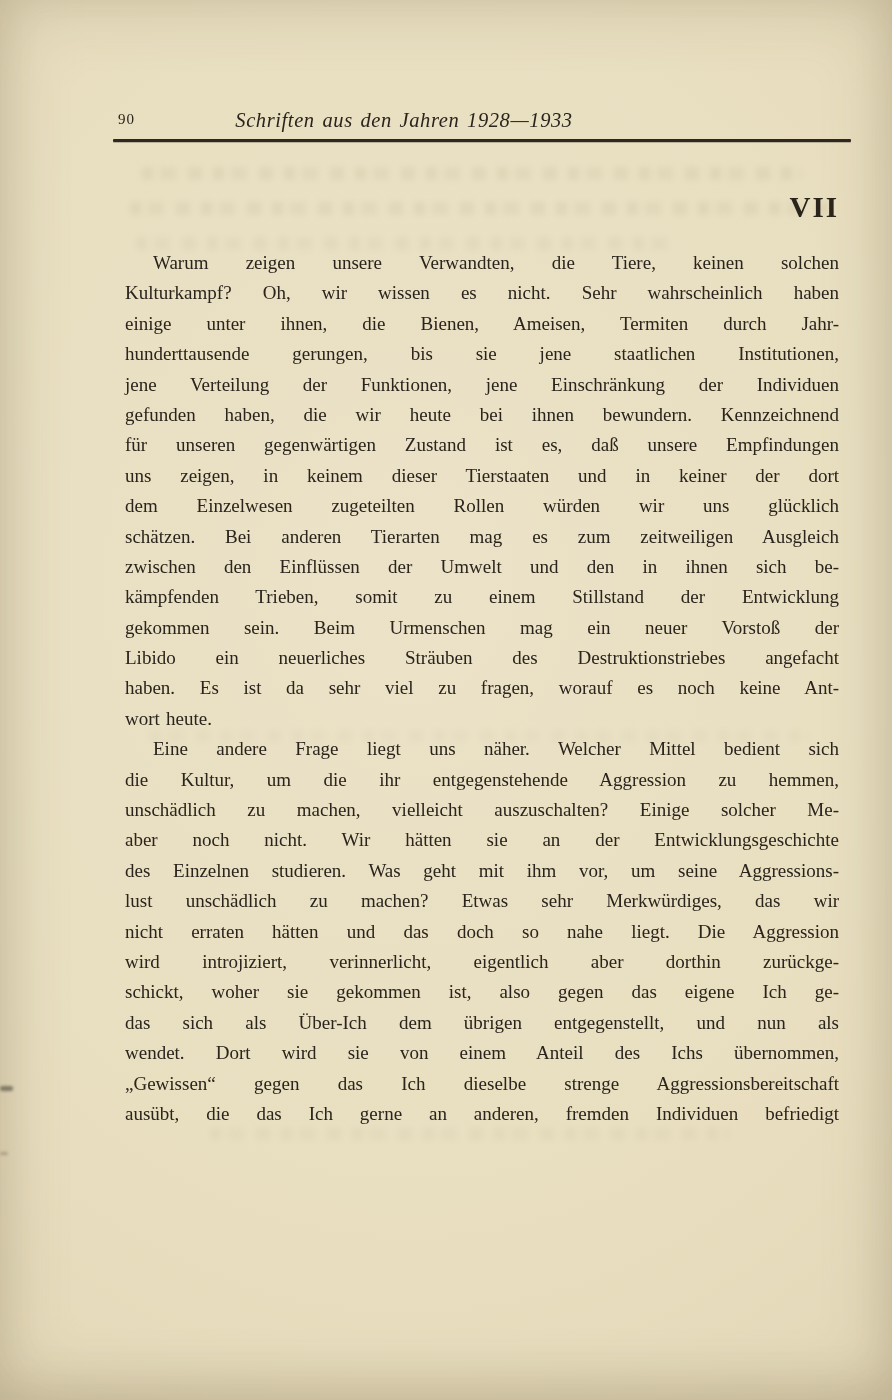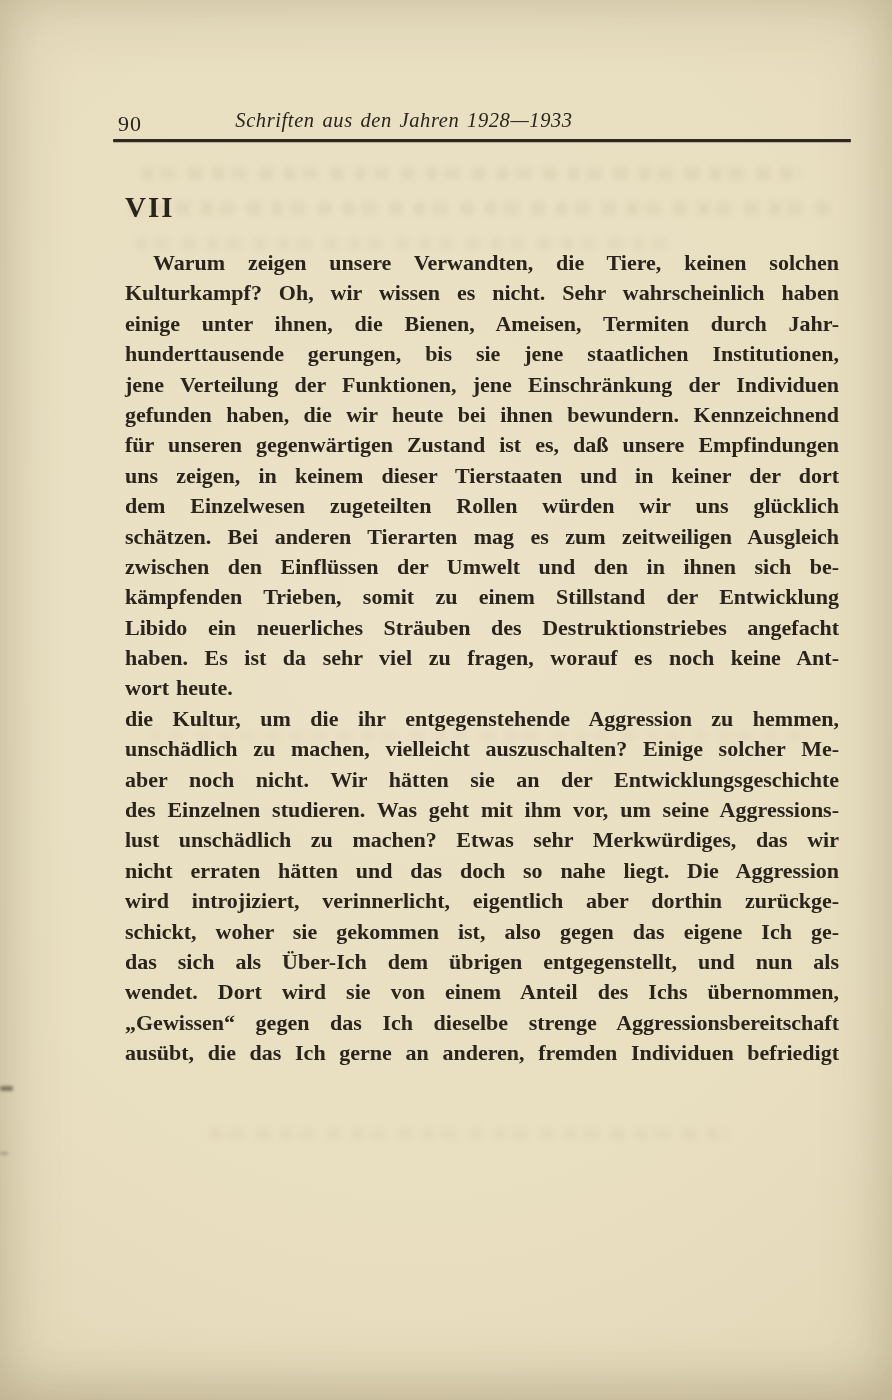--- a/index.html
+++ b/index.html
@@ -31,52 +31,51 @@
   }
   .g1 { top: 167px; left: 142px; width: 660px; height: 13px; }
   .g2 { top: 202px; left: 130px; width: 706px; height: 13px; }
   .g3 { top: 237px; left: 136px; width: 540px; height: 13px; opacity: 0.12; }
   .g4 { top: 730px; left: 150px; width: 660px; height: 12px; opacity: 0.07; }
   .g5 { top: 1128px; left: 210px; width: 520px; height: 12px; opacity: 0.10; }
 
   .running-header { position: absolute; top: 0; left: 0; width: 100%; }
   .pagenum {
     position: absolute; top: 111px; left: 118px;
-    font-size: 22px; letter-spacing: 1px;
+    font-size: 15px; letter-spacing: 1px;
   }
   .running-title {
     position: absolute; top: 109px; left: 0;
     width: 100%; text-align: center;
     transform: translateX(-42px);
     font-style: italic;
     font-size: 20.5px;
     letter-spacing: 0.6px;
     word-spacing: 2px;
   }
   .rule {
     position: absolute; top: 139px; left: 113px;
     width: 738px; height: 3px;
     background: #2e2820;
     border-radius: 1px;
     box-shadow: 0 1px 0 rgba(46, 40, 32, 0.25);
   }
   .chapter {
     position: absolute; top: 191px; left: 125px;
     width: 714px; margin: 0;
-    text-align: left;
+    text-align: right;
     font-size: 29px; font-weight: 700;
     letter-spacing: 2px;
   }
   .body-text {
     position: absolute; top: 248px; left: 125px;
     width: 714px;
-    font-size: 22px;
+    font-size: 19px;
     line-height: 30.4px;
     word-spacing: 1.5px;
-    font-weight: bold;
   }
   .paragraph { margin: 0; }
   .line {
     text-align: justify;
     text-align-last: justify;
     white-space: normal;
     height: 30.4px;
     overflow: visible;
   }
   .line.first { text-indent: 28px; }
@@ -119,25 +118,27 @@
         <div class="line">einige unter ihnen, die Bienen, Ameisen, Termiten durch Jahr-</div>
         <div class="line">hunderttausende gerungen, bis sie jene staatlichen Institutionen,</div>
         <div class="line">jene Verteilung der Funktionen, jene Einschränkung der Individuen</div>
         <div class="line">gefunden haben, die wir heute bei ihnen bewundern. Kennzeichnend</div>
         <div class="line">für unseren gegenwärtigen Zustand ist es, daß unsere Empfindungen</div>
         <div class="line">uns zeigen, in keinem dieser Tierstaaten und in keiner der dort</div>
         <div class="line">dem Einzelwesen zugeteilten Rollen würden wir uns glücklich</div>
         <div class="line">schätzen. Bei anderen Tierarten mag es zum zeitweiligen Ausgleich</div>
         <div class="line">zwischen den Einflüssen der Umwelt und den in ihnen sich be-</div>
         <div class="line">kämpfenden Trieben, somit zu einem Stillstand der Entwicklung</div>
+        <div class="line">gekommen sein. Beim Urmenschen mag ein neuer Vorstoß der</div>
         <div class="line">Libido ein neuerliches Sträuben des Destruktionstriebes angefacht</div>
         <div class="line">haben. Es ist da sehr viel zu fragen, worauf es noch keine Ant-</div>
         <div class="line para-end">wort heute.</div>
       </div>
       <div class="paragraph">
+        <div class="line first">Eine andere Frage liegt uns näher. Welcher Mittel bedient sich</div>
         <div class="line">die Kultur, um die ihr entgegenstehende Aggression zu hemmen,</div>
         <div class="line">unschädlich zu machen, vielleicht auszuschalten? Einige solcher Me-</div>
         <div class="line">aber noch nicht. Wir hätten sie an der Entwicklungsgeschichte</div>
         <div class="line">des Einzelnen studieren. Was geht mit ihm vor, um seine Aggressions-</div>
         <div class="line">lust unschädlich zu machen? Etwas sehr Merkwürdiges, das wir</div>
         <div class="line">nicht erraten hätten und das doch so nahe liegt. Die Aggression</div>
         <div class="line">wird introjiziert, verinnerlicht, eigentlich aber dorthin zurückge-</div>
         <div class="line">schickt, woher sie gekommen ist, also gegen das eigene Ich ge-</div>
         <div class="line">das sich als Über-Ich dem übrigen entgegenstellt, und nun als</div>
         <div class="line">wendet. Dort wird sie von einem Anteil des Ichs übernommen,</div>

